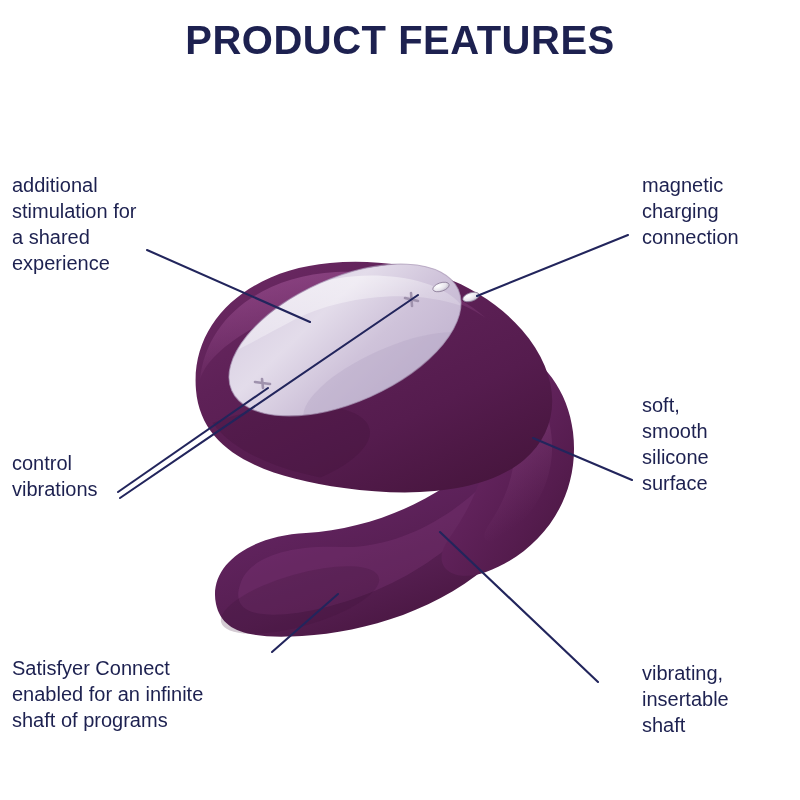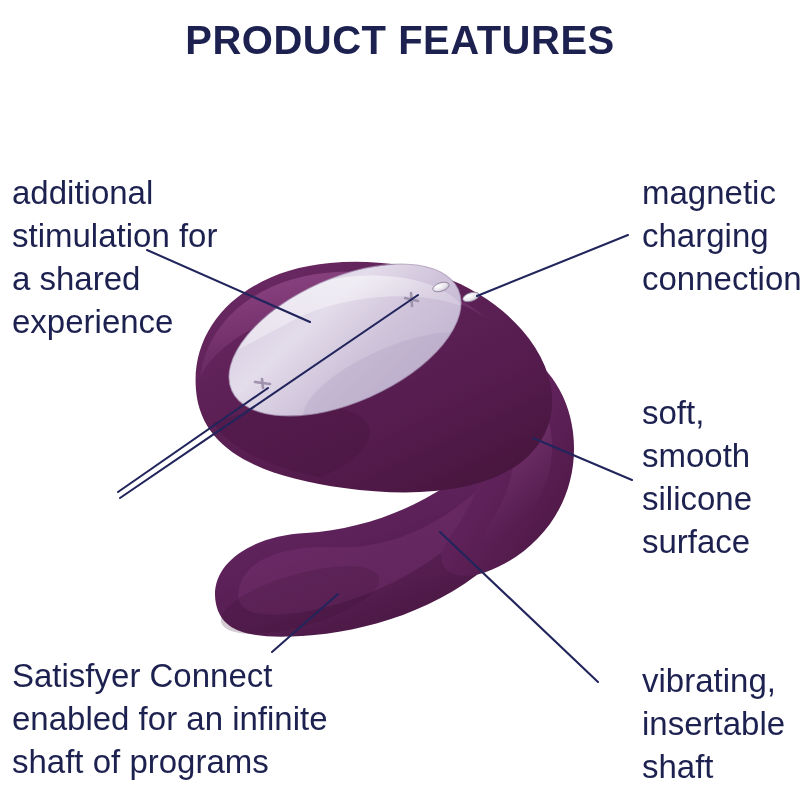--- a/index.html
+++ b/index.html
@@ -23,21 +23,21 @@
     text-align: center;
     font-size: 40px;
     font-weight: bold;
     letter-spacing: 0.5px;
     color: #1d2150;
     font-family: "Liberation Sans", sans-serif;
   }
   .callout {
     position: absolute;
     color: #1d2150;
-    font-size: 33px;
+    font-size: 20px;
     line-height: 1.30;
     font-family: "Liberation Sans", sans-serif;
     white-space: pre-line;
   }
   .callout-left  { text-align: left; }
   .callout-right { text-align: left; }
 
   #callout-additional  { left: 12px;  top: 172px; width: 260px; }
   #callout-magnetic    { left: 642px; top: 172px; width: 165px; }
   #callout-control     { left: 12px;  top: 450px; width: 220px; }
@@ -224,20 +224,22 @@
 
   <div class="callout callout-left" id="callout-additional">additional
 stimulation for
 a shared
 experience</div>
 
   <div class="callout callout-right" id="callout-magnetic">magnetic
 charging
 connection</div>
 
+  <div class="callout callout-left" id="callout-control">control
+vibrations</div>
 
   <div class="callout callout-right" id="callout-soft">soft,
 smooth
 silicone
 surface</div>
 
   <div class="callout callout-left" id="callout-connect">Satisfyer Connect
 enabled for an infinite
 shaft of programs</div>
 

